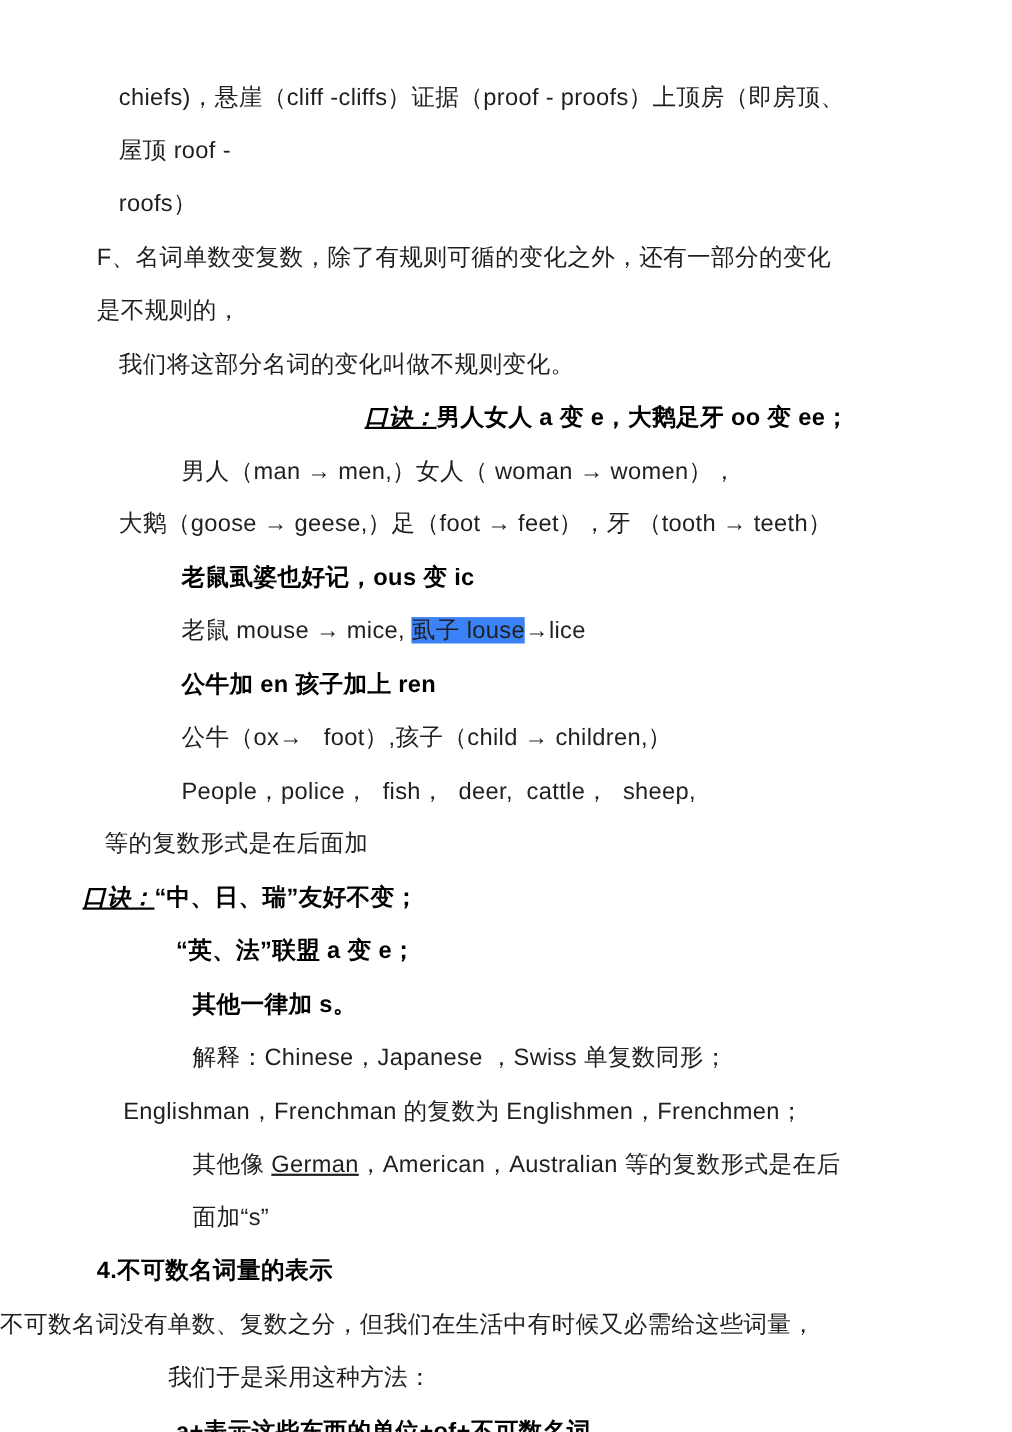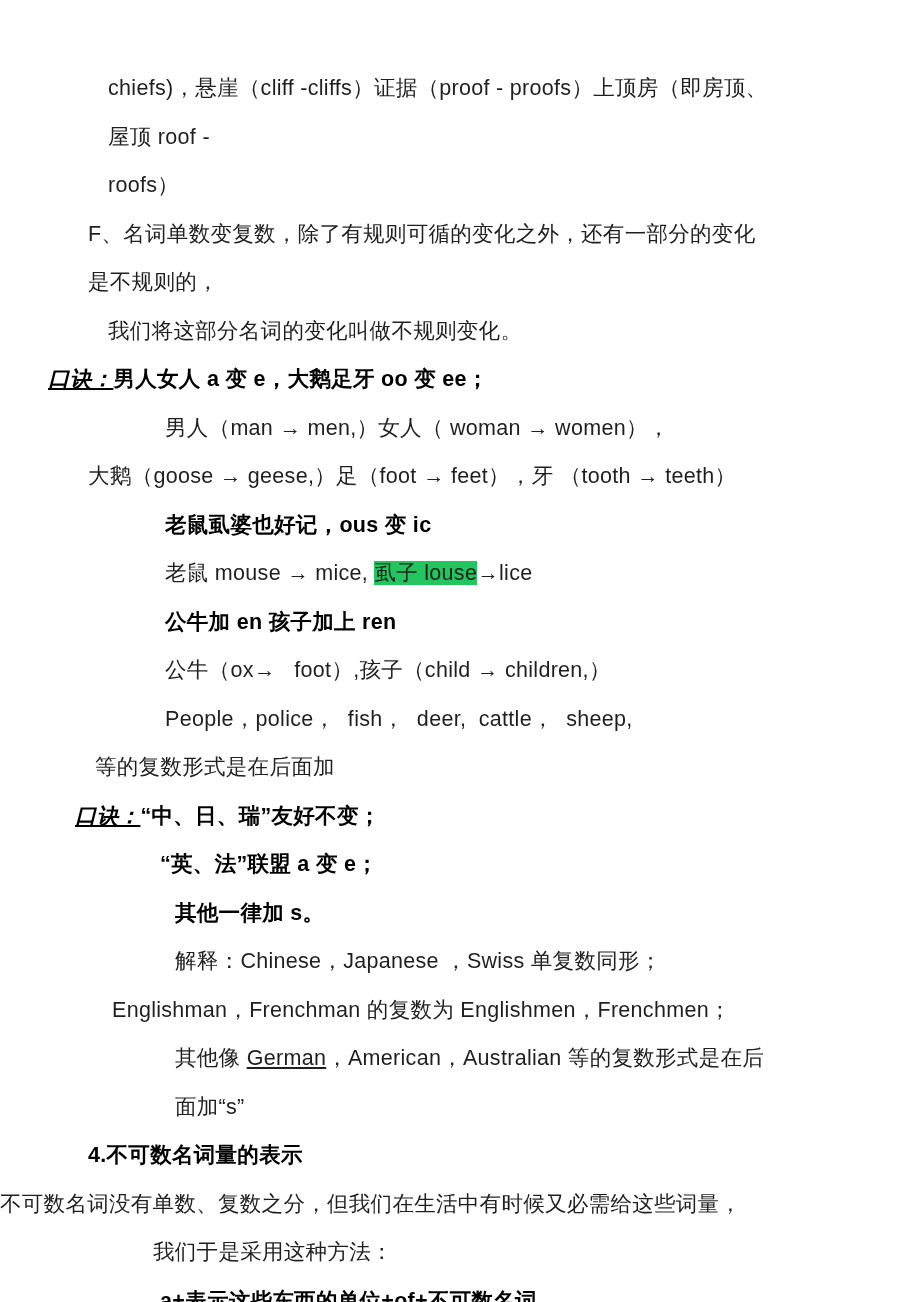--- a/index.html
+++ b/index.html
@@ -44,25 +44,25 @@
   }
 </style>
 </head>
 <body>
 
 <div class="page" style="background: rgb(255, 255, 255);">
     <div class="line" style="padding-left: 108px;"><span class="seg">chiefs)，悬崖（cliff -cliffs）证据（proof - proofs）上顶房（即房顶、屋顶 roof -</span></div>
     <div class="line" style="padding-left: 108px;"><span class="seg">roofs）</span></div>
     <div class="line" style="padding-left: 88px;"><span class="seg">F、名词单数变复数，除了有规则可循的变化之外，还有一部分的变化是不规则的，</span></div>
     <div class="line" style="padding-left: 108px;"><span class="seg">我们将这部分名词的变化叫做不规则变化。</span></div>
-    <div class="line" style="padding-left: 48px;"><span class="seg bold italic underline">口诀：</span><span class="seg bold">男人女人 a 变 e，大鹅足牙 oo 变 ee；</span></div>
+    <div class="line" style="padding-left: 37px; text-align: right;"><span class="seg bold italic underline">口诀：</span><span class="seg bold">男人女人 a 变 e，大鹅足牙 oo 变 ee；</span></div>
     <div class="line" style="padding-left: 165px;"><span class="seg">男人（man → men,）女人（ woman → women），</span></div>
-    <div class="line" style="padding-left: 88px;"><span class="seg">大鹅（goose → geese,）足（foot → feet），牙 （tooth → teeth）</span></div>
+    <div class="line" style="padding-left: 88px; margin-left: 20px;"><span class="seg">大鹅（goose → geese,）足（foot → feet），牙 （tooth → teeth）</span></div>
     <div class="line" style="padding-left: 165px;"><span class="seg bold">老鼠虱婆也好记，ous 变 ic</span></div>
-    <div class="line" style="padding-left: 165px;"><span class="seg">老鼠 mouse → mice, </span><span class="seg highlight" style="background: #22c55e; text-align: center;">虱子 louse</span><span class="seg">→lice</span></div>
+    <div class="line" style="padding-left: 165px;"><span class="seg">老鼠 mouse → mice, </span><span class="seg highlight" style="background: #3b82f6; text-align: center;">虱子 louse</span><span class="seg">→lice</span></div>
     <div class="line" style="padding-left: 165px;"><span class="seg bold">公牛加 en 孩子加上 ren</span></div>
     <div class="line" style="padding-left: 165px;"><span class="seg">公牛（ox→   foot）,孩子（child → children,）</span></div>
     <div class="line" style="padding-left: 165px;"><span class="seg">People，police，  fish，  deer,  cattle，  sheep,</span></div>
     <div class="line" style="padding-left: 95px;"><span class="seg">等的复数形式是在后面加</span></div>
     <div class="line" style="padding-left: 75px;"><span class="seg bold italic underline">口诀：</span><span class="seg bold">“中、日、瑞”友好不变；</span></div>
     <div class="line" style="padding-left: 160px;"><span class="seg bold">“英、法”联盟 a 变 e；</span></div>
     <div class="line" style="padding-left: 175px;"><span class="seg bold">其他一律加 s。</span></div>
     <div class="line" style="padding-left: 175px;"><span class="seg">解释：Chinese，Japanese ，Swiss 单复数同形；</span></div>
     <div class="line" style="padding-left: 112px;"><span class="seg">Englishman，Frenchman 的复数为 Englishmen，Frenchmen；</span></div>
     <div class="line" style="padding-left: 175px;"><span class="seg">其他像 </span><span class="seg underline">German</span><span class="seg">，American，Australian 等的复数形式是在后面加“s”</span></div>

